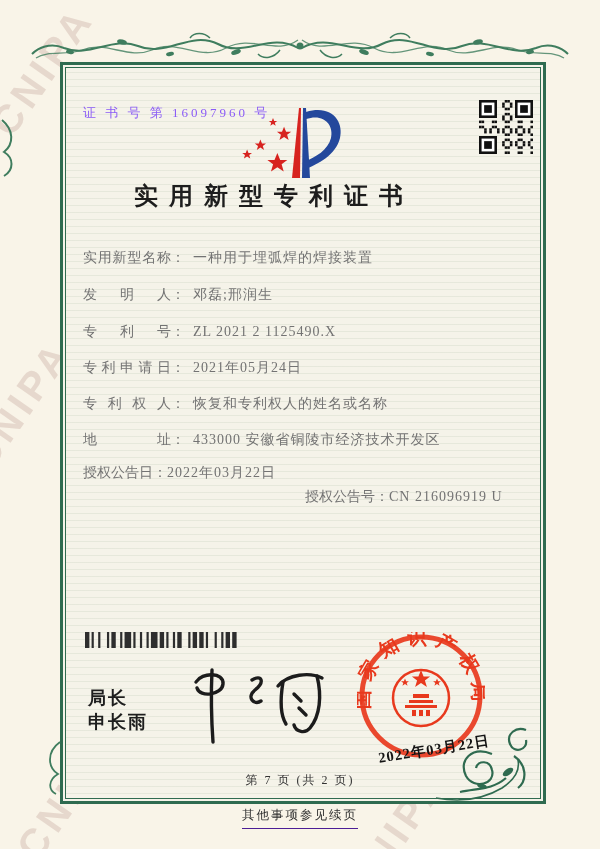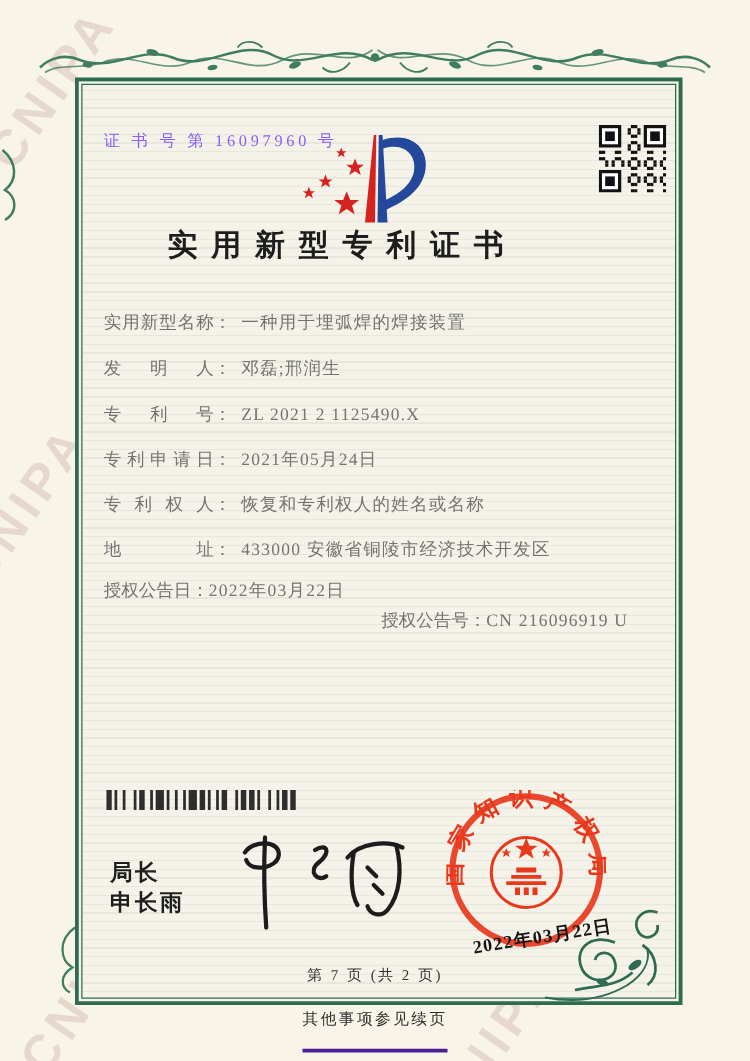--- a/index.html
+++ b/index.html
@@ -25,21 +25,21 @@
   .fvalue{letter-spacing:1px;}
   .paras{position:absolute;left:83px;top:494px;width:436px;font-size:13.5px;
          line-height:22px;text-align:justify;color:#222;}
   .paras p{margin:0;text-indent:2em;}
   .director{position:absolute;left:88px;top:686px;font-size:18px;color:#1e1e1e;
             line-height:24px;letter-spacing:2px;font-weight:600;}
   .pageinfo{position:absolute;left:60px;top:772px;width:480px;text-align:center;
             font-size:12px;letter-spacing:2px;color:#333;}
   .footnote{position:absolute;left:0;top:807px;width:600px;text-align:center;font-size:12.5px;
             letter-spacing:2px;color:#2e2e2e;}
-  .footnote span{border-bottom:3px solid #4c1d95;padding-bottom:17px;}
+  .footnote span{border-bottom:1px solid #4c1d95;padding-bottom:6px;}
   .sealdate{position:absolute;left:352px;top:740px;width:164px;text-align:center;
             font-size:14.5px;font-weight:600;letter-spacing:1px;color:#141414;
             transform:rotate(-9deg);}
 </style>
 </head>
 <body>
 
 <div class="wm" style="left:-18px;top:118px;">CNIPA</div>
 <div class="wm" style="left:252px;top:230px;opacity:.75;">CNIPA</div>
 <div class="wm" style="left:408px;top:338px;">CNIPA</div>

